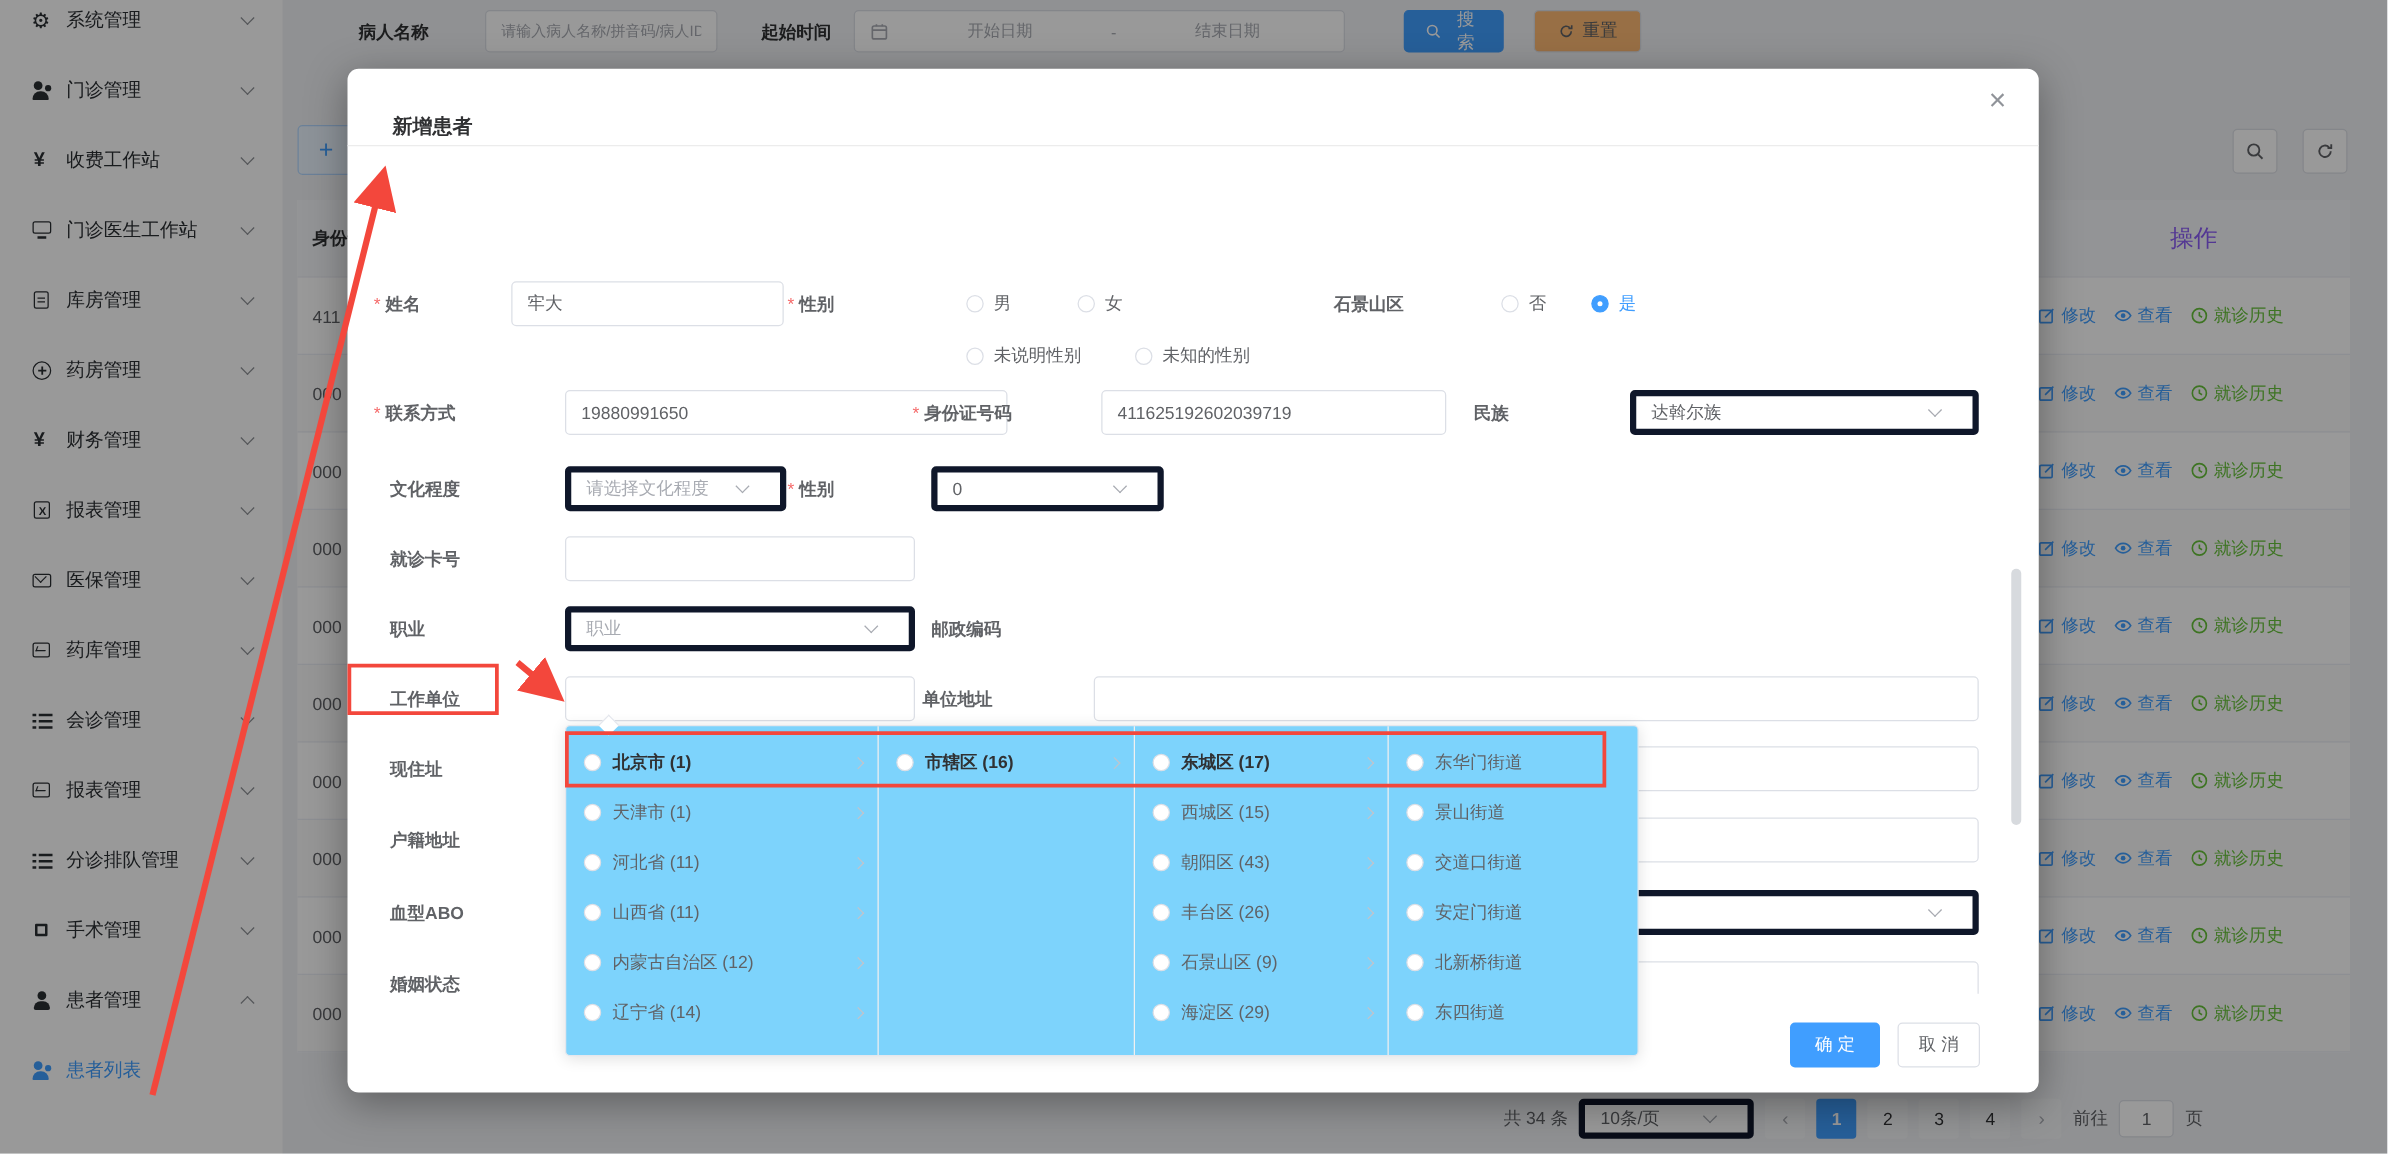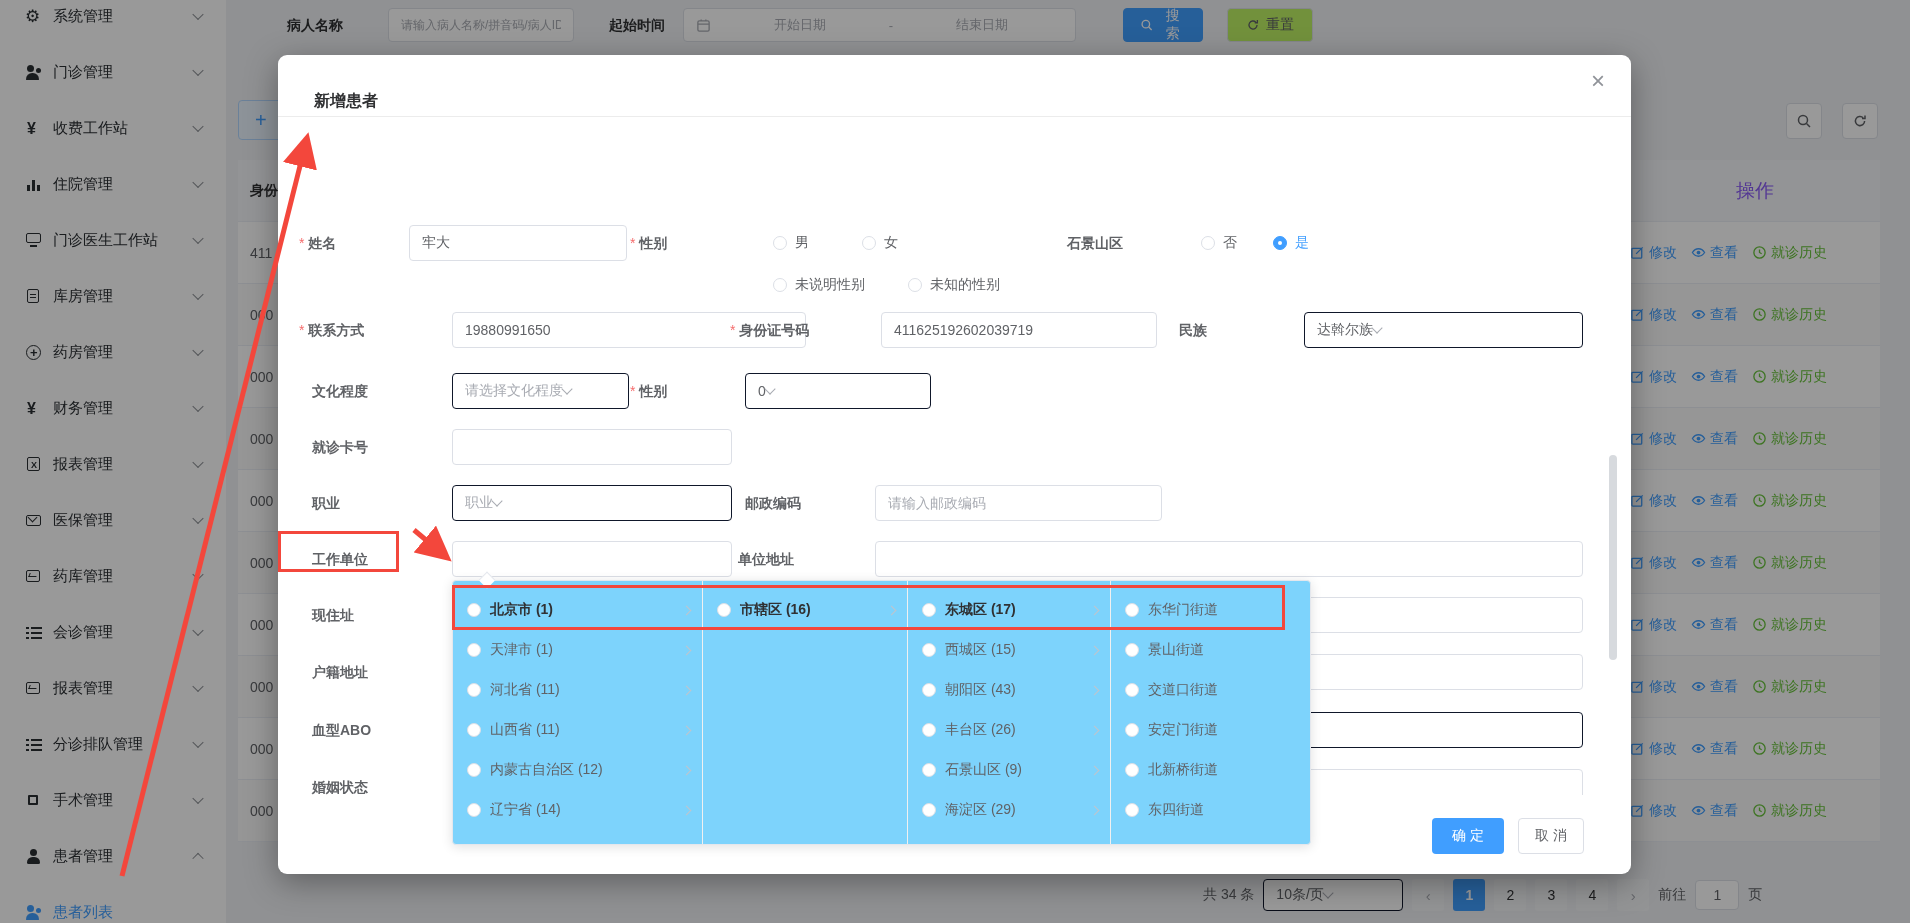--- a/index.html
+++ b/index.html
@@ -41,33 +41,33 @@
   .i-pulse::after{width:8px;height:4px;border-bottom:1.6px solid currentColor;border-left:1.6px solid currentColor;transform:skewX(-20deg);left:4px;top:5px}
   .i-list::before{width:3px;height:2.4px;background:currentColor;left:1px;top:3px;box-shadow:0 5px 0 currentColor,0 10px 0 currentColor}
   .i-list::after{width:11px;height:2.4px;background:currentColor;left:6px;top:3px;box-shadow:0 5px 0 currentColor,0 10px 0 currentColor}
   .i-square::before{width:10px;height:10px;border:2px solid currentColor;border-radius:1px;left:3px;top:3px}
   .i-person::before{width:7px;height:7px;border-radius:50%;background:currentColor;left:5px;top:1px}
   .i-person::after{width:13px;height:7px;border-radius:7px 7px 2px 2px;background:currentColor;left:2px;bottom:1px}
 
   
   .inp{height:36px;border:1px solid #dcdfe6;border-radius:4px;background:#fff;font-size:14px;color:#606266;padding:0 12px;width:100%;outline:none;font-family:inherit}
   .inp::placeholder{color:#a8abb2}
-  .sel{height:36px;border:1px solid #0f172a;border-radius:4px;background:#fff;display:flex;align-items:center;justify-content:flex-start;padding:0 26px 0 12px;font-size:14px;cursor:pointer}
+  .sel{height:36px;border:5px solid #0f172a;border-radius:4px;background:#fff;display:flex;align-items:center;justify-content:space-between;padding:0 26px 0 12px;font-size:14px;cursor:pointer}
   .sel .ph{color:#a8abb2}.sel .val{color:#606266}
   .chev{width:8px;height:8px;border-right:1.5px solid #a8abb2;border-bottom:1.5px solid #a8abb2;transform:rotate(45deg);margin-top:-4px;flex:0 0 8px}
   .chev.up{transform:rotate(-135deg);margin-top:4px}
   .lbl{font-size:14px;color:#606266;font-weight:600;line-height:36px;white-space:nowrap}
   .required::before{content:"* ";color:#f56c6c;font-weight:400}
   .radio{display:inline-flex;align-items:center;gap:8px;height:36px;cursor:pointer}
   .radio .dot{width:14px;height:14px;border:1px solid #dcdfe6;border-radius:50%;background:#fff;position:relative}
   .radio.on .dot{background:#409eff;border-color:#409eff}
   .radio.on .dot::after{content:"";position:absolute;inset:4px;background:#fff;border-radius:50%}
   .radio .lab{font-size:14px;color:#606266}
   .radio.on .lab{color:#409eff}
-  .btn{display:inline-flex;align-items:center;justify-content:center;gap:6px;height:34px;border-radius:4px;font-size:14px;cursor:pointer;border:1px solid #dcdfe6;background:#bef264;color:#606266;padding:0 16px}
+  .btn{display:inline-flex;align-items:center;justify-content:center;gap:6px;height:34px;border-radius:4px;font-size:14px;cursor:pointer;border:1px solid #dcdfe6;background:#fdba74;color:#606266;padding:0 16px}
   .btn.primary{background:#409eff;border-color:#409eff;color:#fff}
 
   
   .flabel{font-size:14px;color:#303133;font-weight:700;line-height:34px;white-space:nowrap}
   #datebox{display:flex;align-items:center;gap:8px;padding:0 12px;height:34px;border:1px solid #dcdfe6;border-radius:4px;background:#fff}
   #datebox .dph{font-size:13px;color:#a8abb2;flex:1;text-align:center}
   #datebox .dsep{font-size:13px;color:#a8abb2}
 
   
   #tablecard{position:absolute;left:238px;top:160px;width:1642px;height:682px;background:#fff}
@@ -143,25 +143,20 @@
         <span class="slabel">门诊管理</span>
         <span class="schev"></span>
       </li>
 
       <li>
         <i class="si i-yen"></i>
         <span class="slabel">收费工作站</span>
         <span class="schev"></span>
       </li>
 
-      <li>
-        <i class="si i-chartbar"></i>
-        <span class="slabel">住院管理</span>
-        <span class="schev"></span>
-      </li>
 
       <li>
         <i class="si i-monitor"></i>
         <span class="slabel">门诊医生工作站</span>
         <span class="schev"></span>
       </li>
 
       <li>
         <i class="si i-doc"></i>
         <span class="slabel">库房管理</span>
@@ -679,21 +674,20 @@
       <input class="inp" style="left: 174px; width: 280px;">
     </div>
 
     <div class="frow" style="top:368px">
       <span class="lbl" style="left:34px">职业</span>
       <div class="sel" style="left:174px;width:280px">
           <span class="ph">职业</span>
           <span class="chev"></span>
         </div>
       <span class="lbl" style="left:467px">邮政编码</span>
-      <input class="inp" style="left: 597px; width: 287px;" placeholder="请输入邮政编码">
     </div>
 
     <div class="frow" style="top:424px">
       <span class="lbl" style="left:34px">工作单位</span>
       <input class="inp" style="left: 174px; width: 280px;">
       <span class="lbl" style="left:460px">单位地址</span>
       <input class="inp" style="left: 597px; width: 708px;">
     </div>
 
     <div class="frow" style="top:480px">

